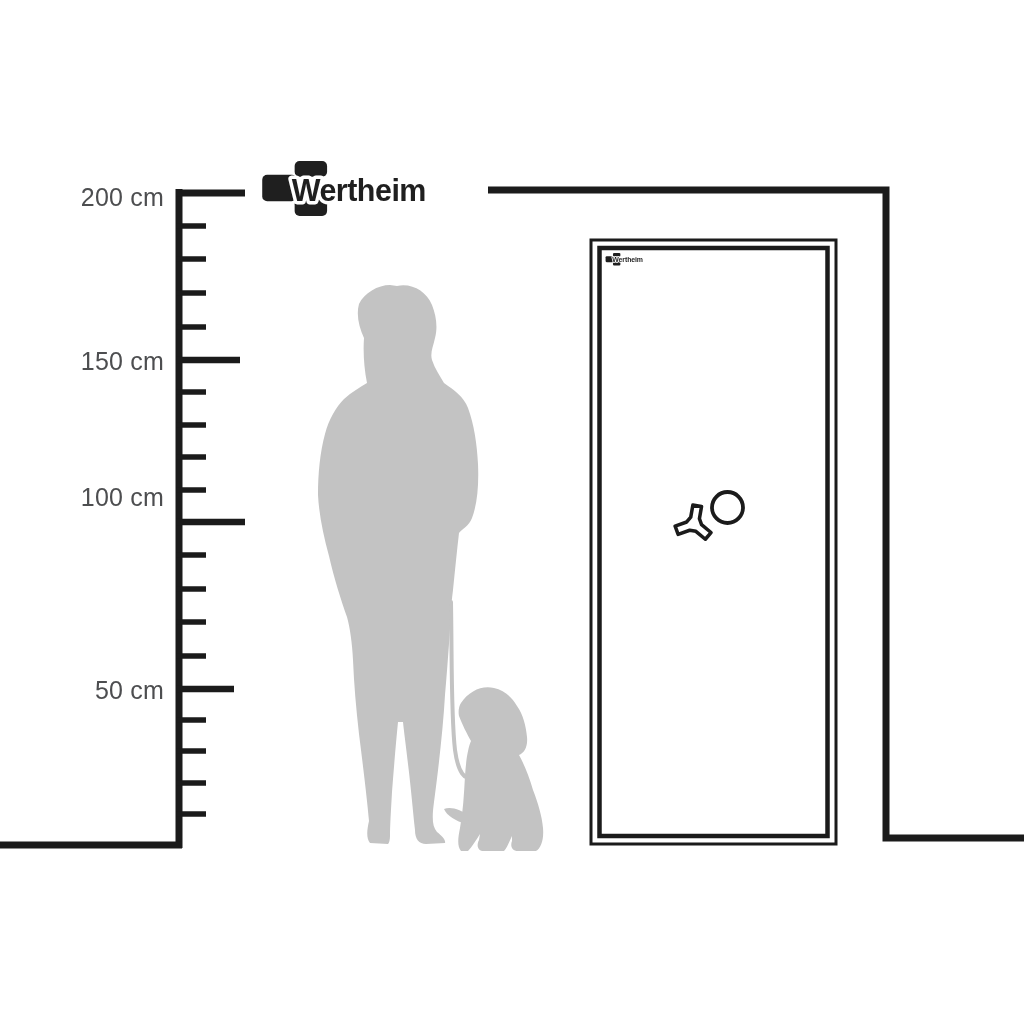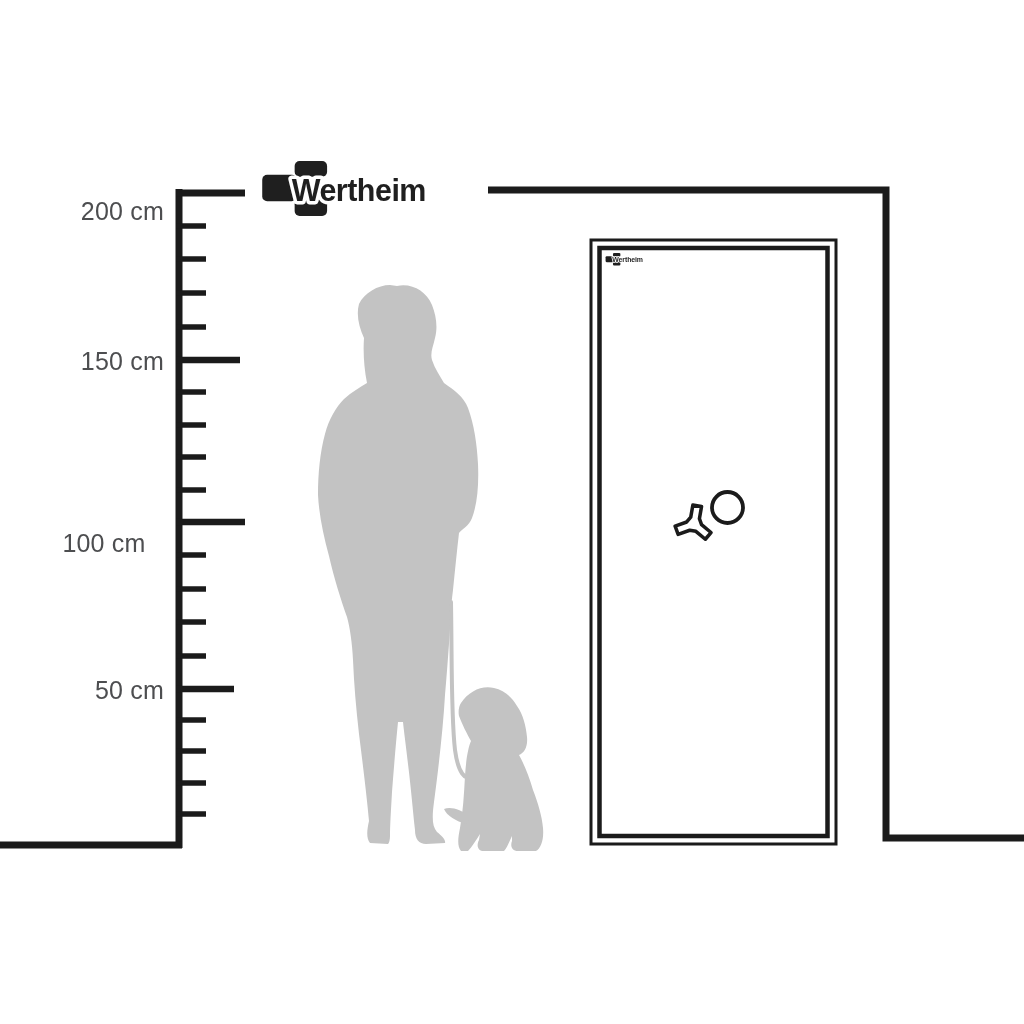--- a/index.html
+++ b/index.html
@@ -5,23 +5,23 @@
   html,body{margin:0;padding:0;background:#ffffff;}
   .canvas{
     position:relative;width:1024px;height:1024px;background:#ffffff;
     font-family:"Liberation Sans", sans-serif;overflow:hidden;
   }
   .art{position:absolute;left:0;top:0;width:1024px;height:1024px;}
   .ruler-label{
     position:absolute;left:44px;width:120px;text-align:right;
     font-size:25px;line-height:26px;color:#4d4e50;letter-spacing:0.2px;
   }
-  .l200{top:198px;}
+  .l200{top:184px;}
   .l150{top:348px;text-align:right;}
-  .l100{top:530px;text-align:center;}
+  .l100{top:484px;}
   .l50{top:677px;text-align:right;}
   .model-label{
     position:absolute;right:134px;top:146px;
     font-size:39px;font-weight:bold;color:#1f1f1f;letter-spacing:-0.5px;
   }
   .logo-big{position:absolute;left:262px;top:161px;width:197px;height:57px;}
   .logo-small{position:absolute;left:605px;top:253px;width:46px;height:13px;}
   .logo-text{
     font-family:"Liberation Sans", sans-serif;font-weight:bold;font-size:31px;
     fill:#1f1f1f;stroke:#ffffff;stroke-width:7px;paint-order:stroke;

